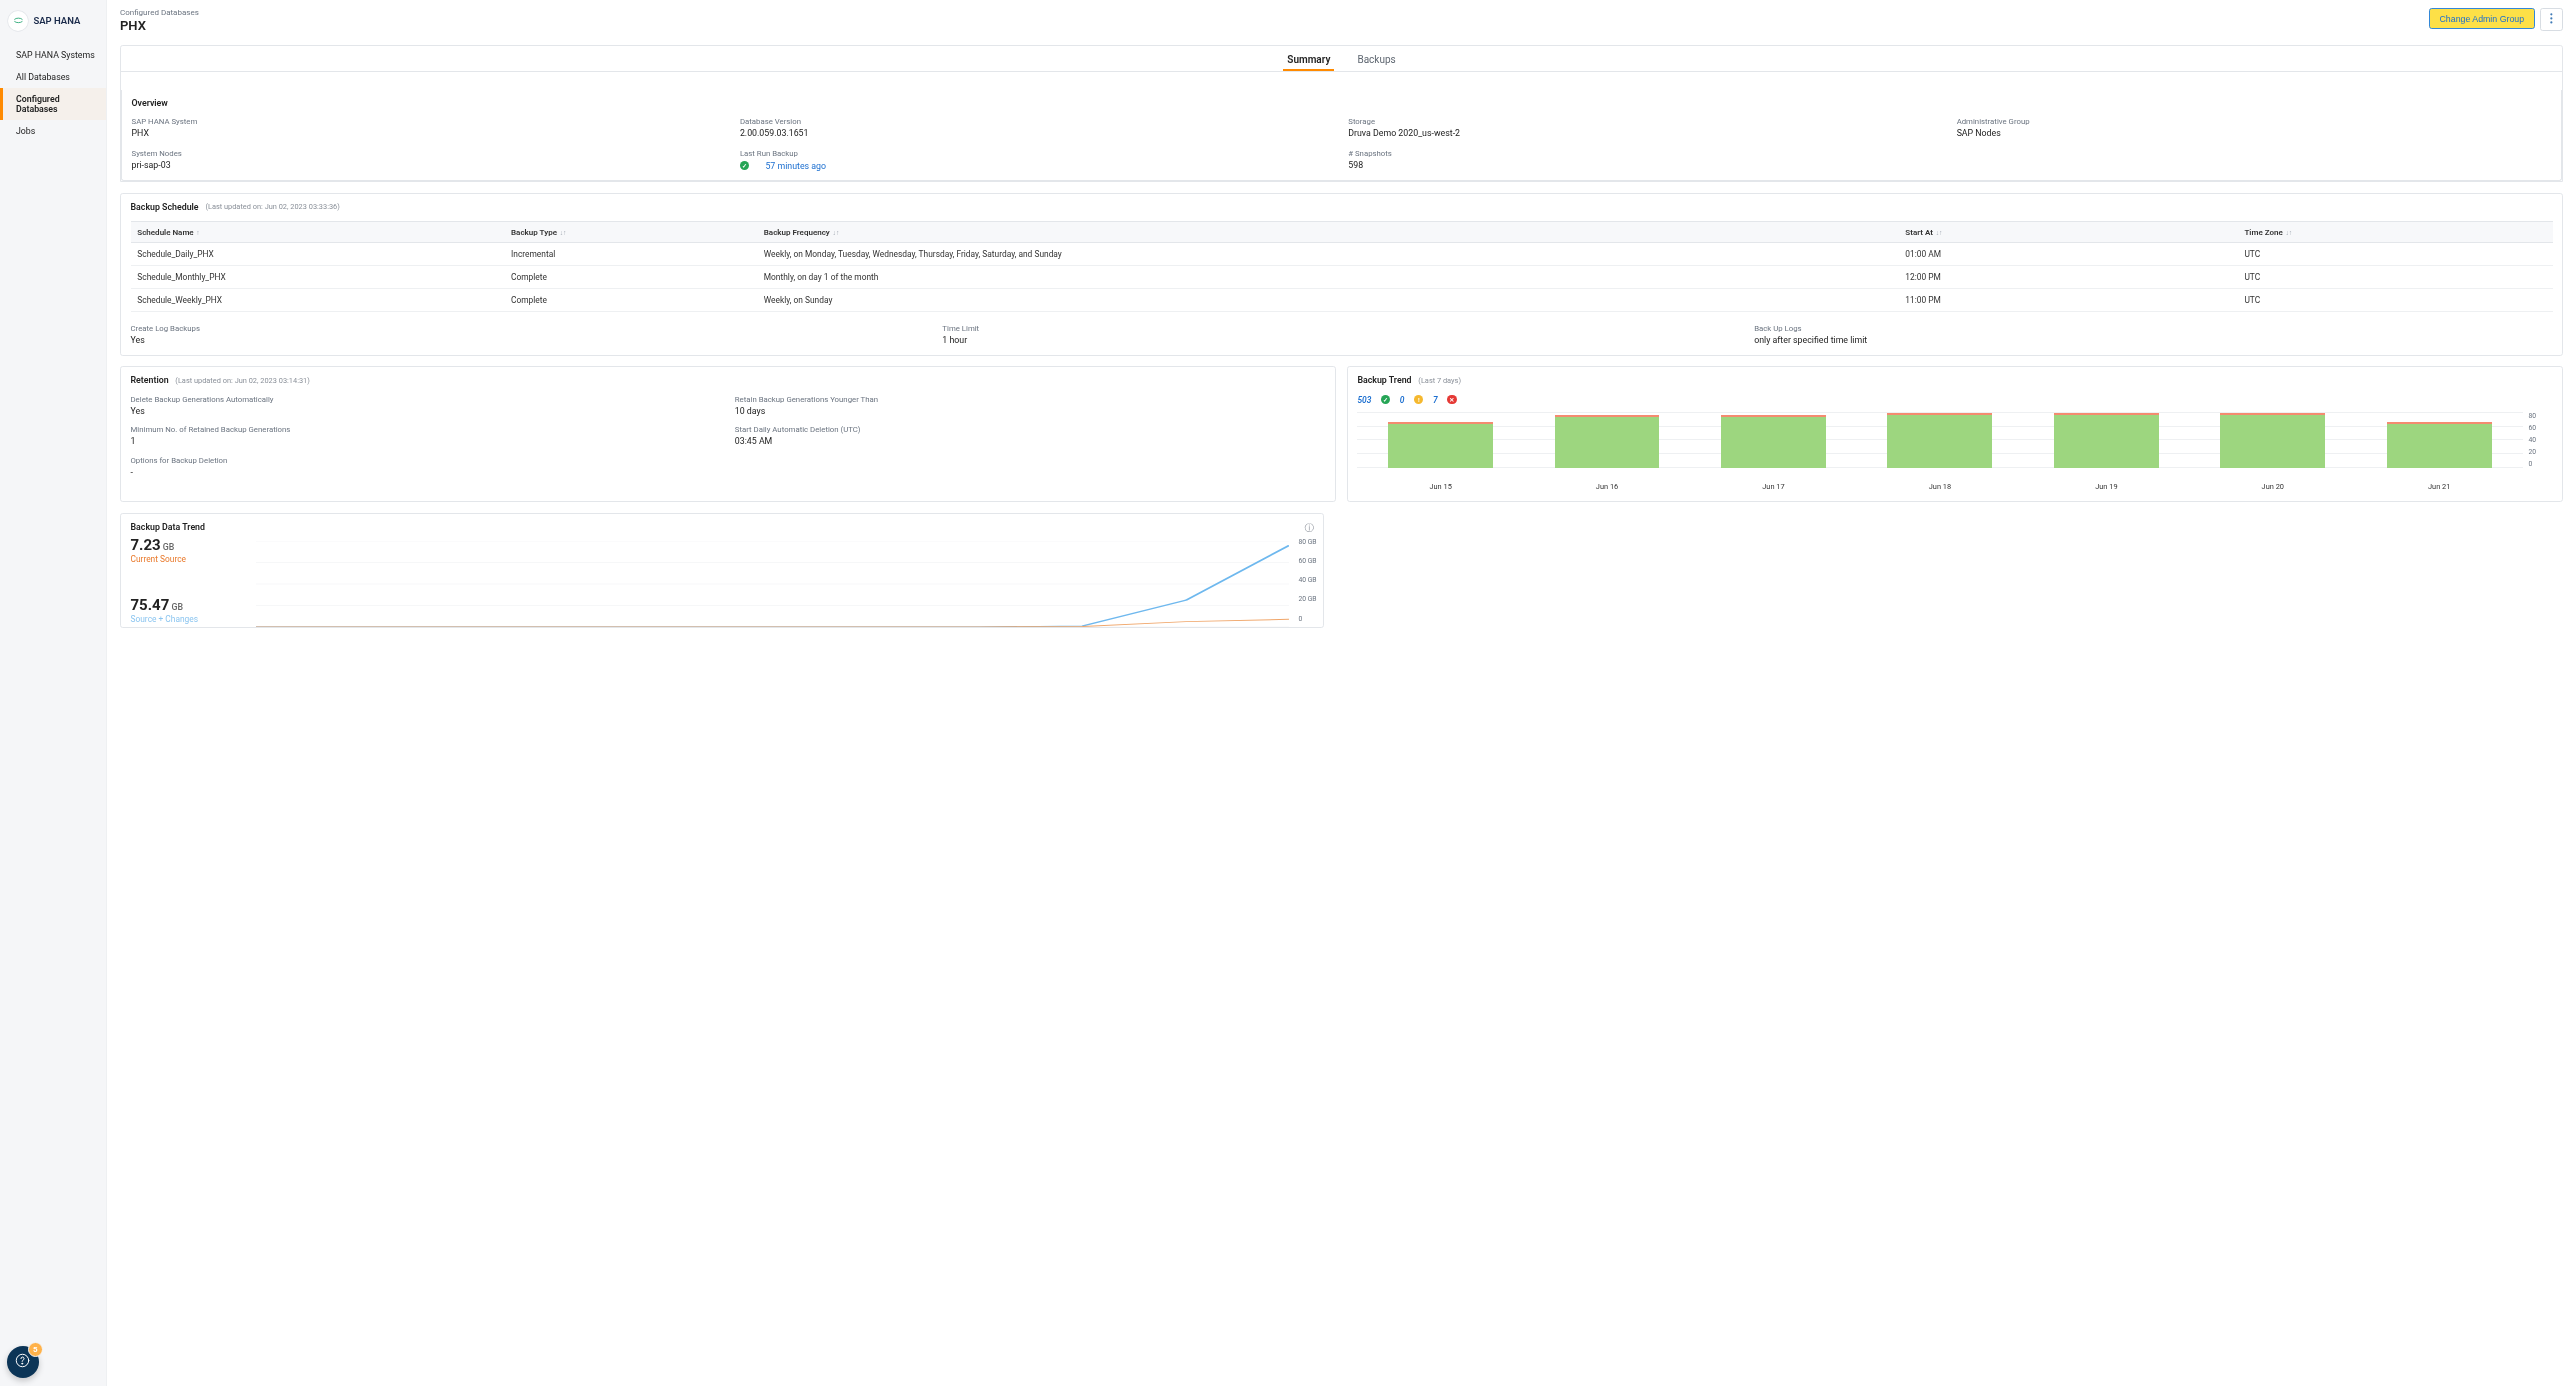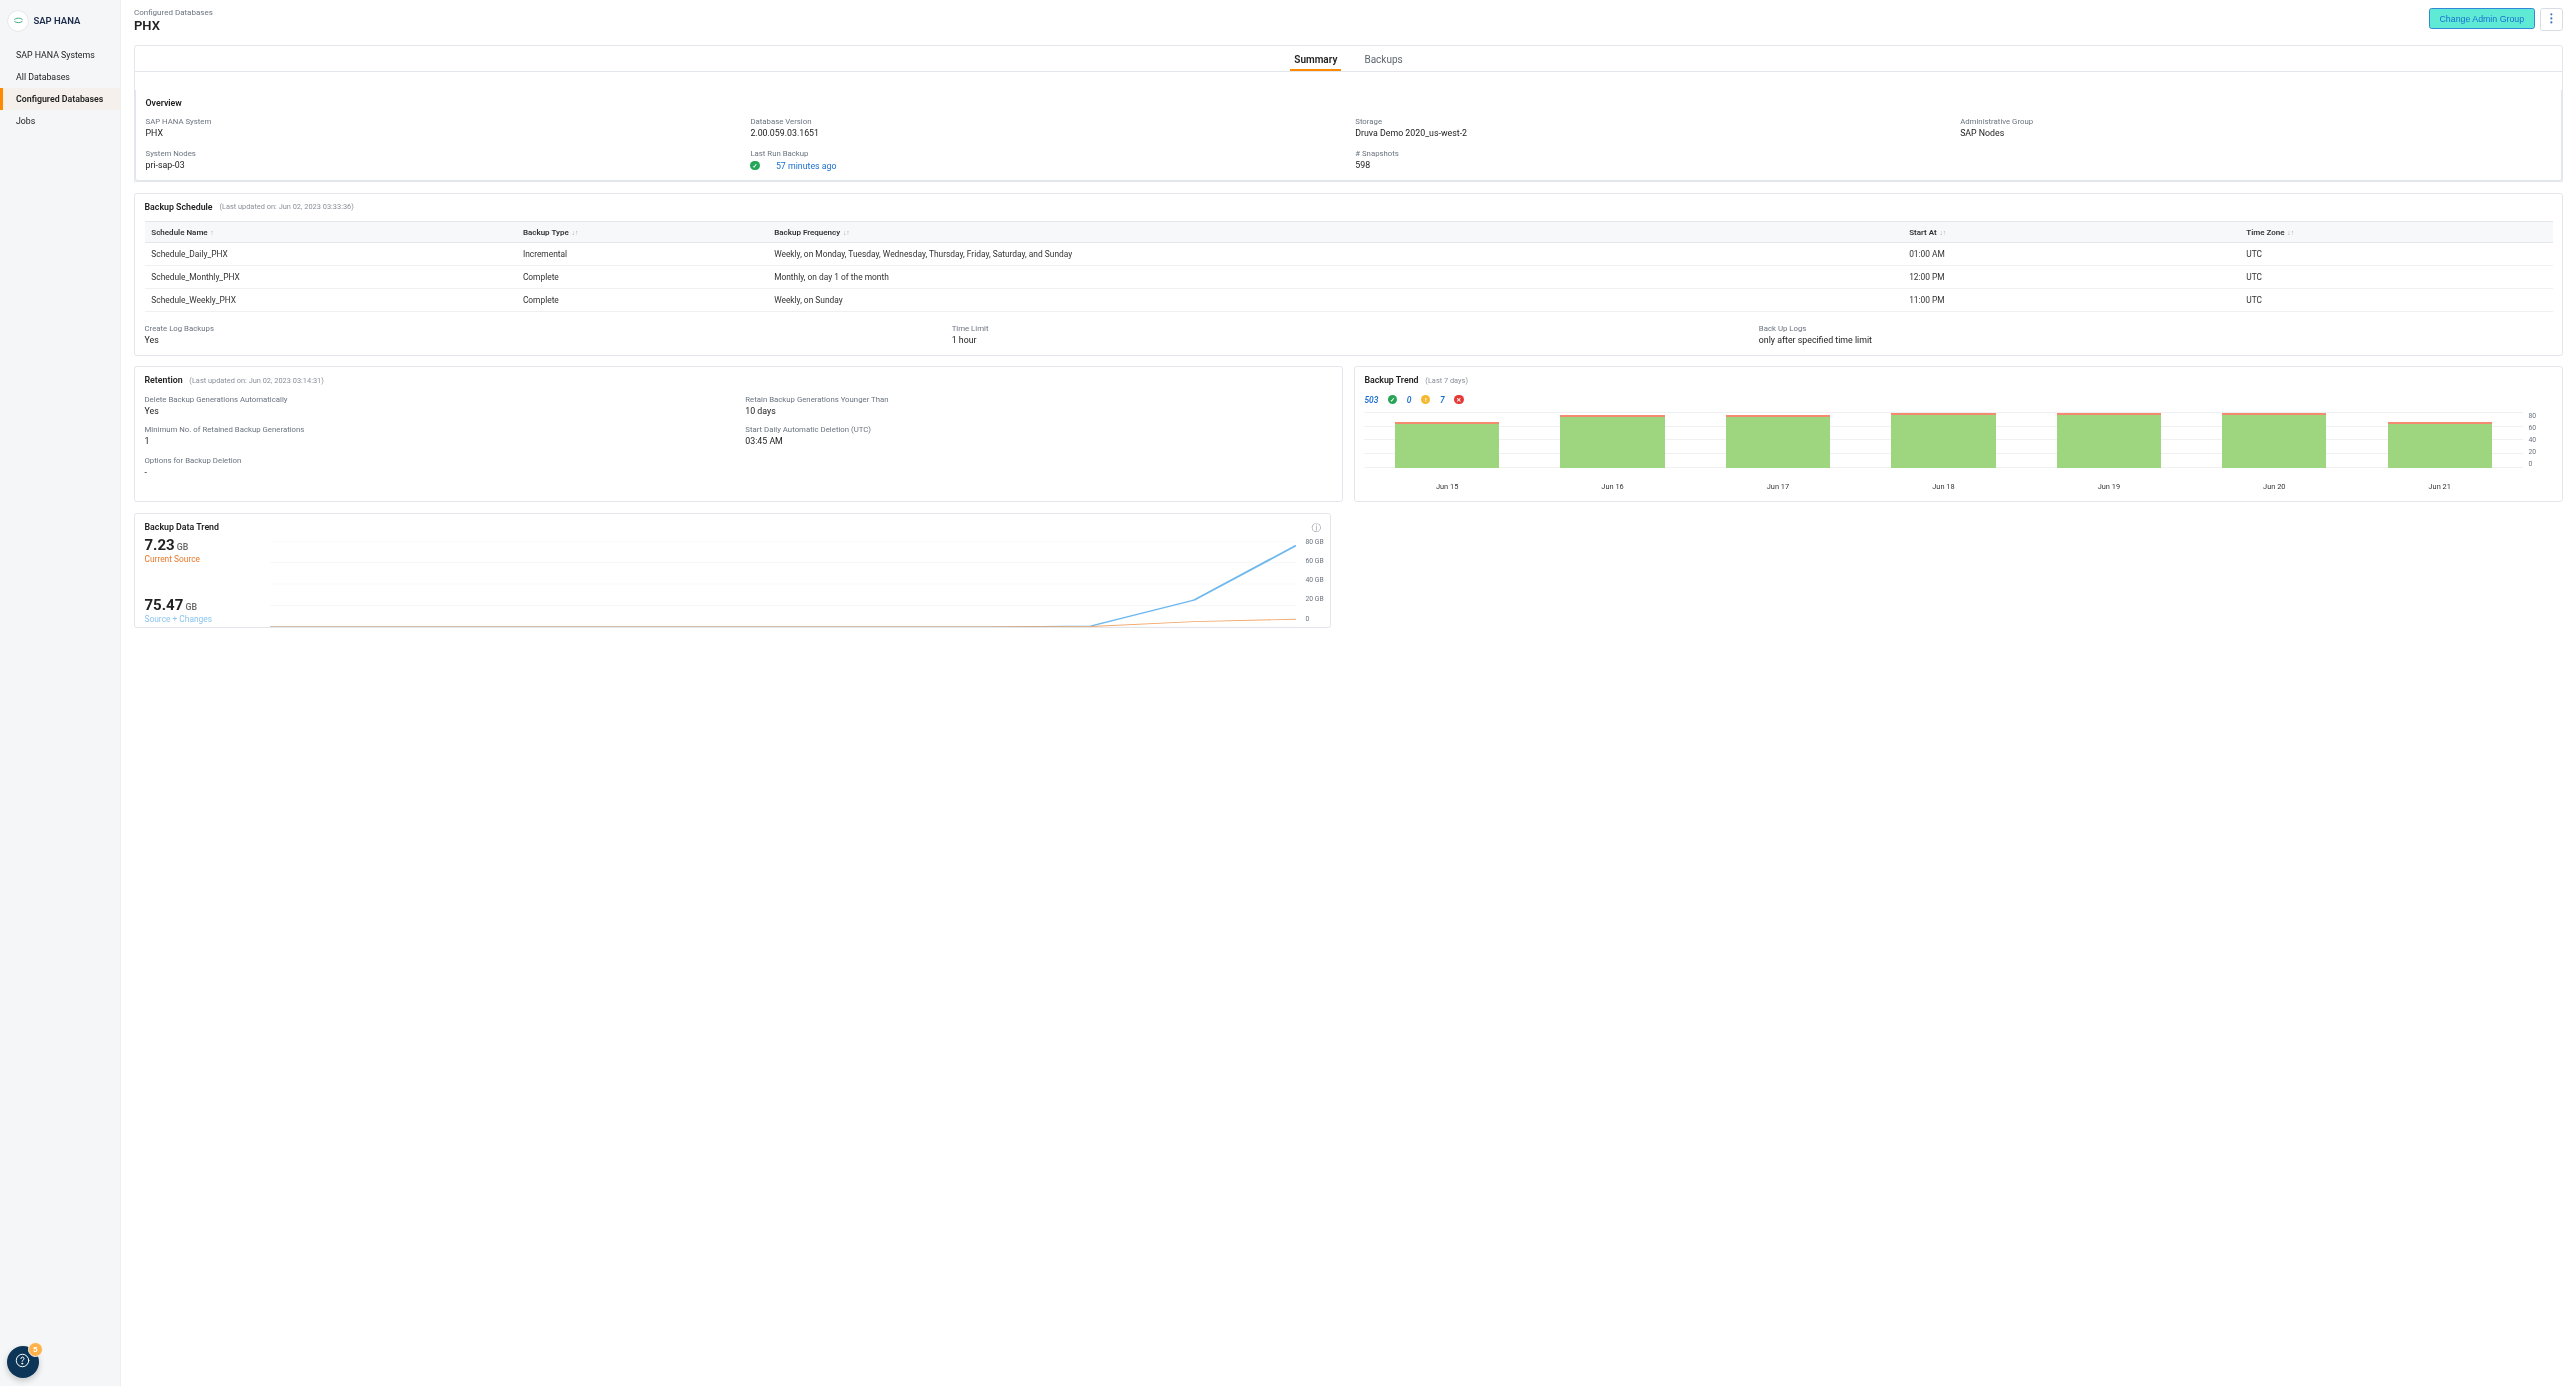--- a/index.html
+++ b/index.html
@@ -1,34 +1,34 @@
 <!DOCTYPE html>
 <html><head>
 <meta charset="utf-8">
 <style>
   * { box-sizing: border-box; margin: 0; padding: 0; }
   html, body { height: 100%; font-family: -apple-system, BlinkMacSystemFont, "Segoe UI", Roboto, "Helvetica Neue", Arial, sans-serif; font-size: 8.8px; color: #222; background: #fff; }
   .app { display: flex; min-height: 100vh; }
-  .sidebar { width: 121px; background: #f5f6f8; border-right: 0.7px solid #eef0f2; display: flex; flex-direction: column; padding-top: 2.7px; position: relative; }
+  .sidebar { width: 107px; background: #f5f6f8; border-right: 0.7px solid #eef0f2; display: flex; flex-direction: column; padding-top: 2.7px; position: relative; }
   .sidebar-header { display: flex; align-items: center; gap: 5.4px; padding: 8px 8px 13.5px 8px; }
   .logo-circle { width: 20px; height: 20px; border-radius: 50%; background: #fff; display: flex; align-items: center; justify-content: center; box-shadow: 0 0 0 0.7px #e3e6ea; color: #2aa876; }
   .app-title { font-weight: 600; font-size: 9.5px; color: #1a2a4a; }
   .nav-item { padding: 6px 10.8px 6px 16px; color: #222; cursor: pointer; font-size: 8.8px; position: relative; }
   .nav-item.active { background: rgba(255,140,0,0.05); font-weight: 600; }
   .nav-item.active::before { content:''; position:absolute; left:0; top:0; bottom:0; width:2.7px; background:#ff8a00; }
   .help-bubble { position: absolute; bottom: 8px; left: 6.8px; }
   .help-btn { width: 32px; height: 32px; border-radius: 50%; background: #0c3557; color: #fff; display:flex; align-items:center; justify-content:center; font-size: 13.5px; position: relative; box-shadow: 0 2.7px 6.8px rgba(0,0,0,.2); }
   .help-badge { position:absolute; top:-4px; right:-4px; width:15px; height:15px; background:#ffb24a; color:#fff; border-radius:50%; font-size:8px; font-weight:700; display:flex; align-items:center; justify-content:center; border:1.4px solid #f5f6f8; }
 
   .main { flex:1; background:#fff; padding: 8px 13px 13.5px 13px; }
   .page-head { display:flex; justify-content:space-between; align-items:flex-start; }
   .breadcrumb { font-size:8px; color:#6b7480; }
   .page-title { font-size:13px; font-weight:600; margin-top:1.4px; }
   .head-actions { display:flex; gap:5.4px; align-items:flex-start; }
-  .btn-outline { border:0.7px solid #3287d8; color:#1c6fd0; background:#5eead4; padding:4.7px 9.5px; border-radius:2.7px; font-size:8.8px; cursor:pointer; }
+  .btn-outline { border:0.7px solid #3287d8; color:#1c6fd0; background:#fde047; padding:4.7px 9.5px; border-radius:2.7px; font-size:8.8px; cursor:pointer; }
   .btn-icon { border:0.7px solid #d8dde3; background:#fff; border-radius:2.7px; width:23px; height:23px; display:flex; align-items:center; justify-content:center; cursor:pointer; color:#3f7ab6; }
 
   .tabs-wrap { margin-top:12px; border:0.7px solid #e3e6ea; border-radius:2.7px 2.7px 0 0; }
   .tabs { display:flex; justify-content:center; gap:19px; border-bottom:0.7px solid #e3e6ea; }
   .tab { padding:7.4px 4px 6px; color:#5e6670; cursor:pointer; font-size:10px; }
   .tab.active { color:#222; font-weight:600; border-bottom:2px solid #ff8a00; margin-bottom:-0.7px; padding-bottom:4px; }
 
   .panel { border:0.7px solid #e3e6ea; border-radius:2.7px; margin-top: 10.8px; padding: 8px 9.5px 9.5px; background:#fff; }
   .panel.tight-top { margin-top:18px; border-top:none; border-radius:0 0 2.7px 2.7px; }
   .panel-title { font-size:8.8px; font-weight:600; margin-bottom:9.5px; display:flex; align-items:center; gap:6.8px; }

